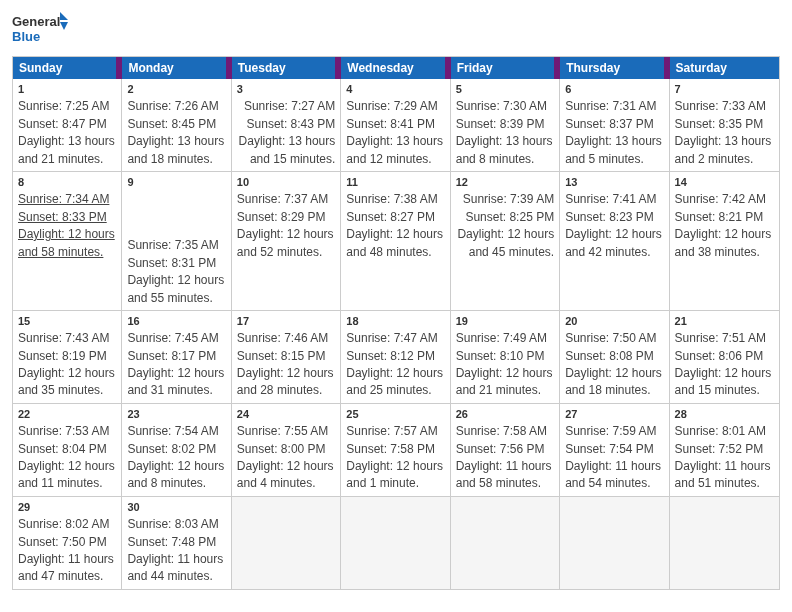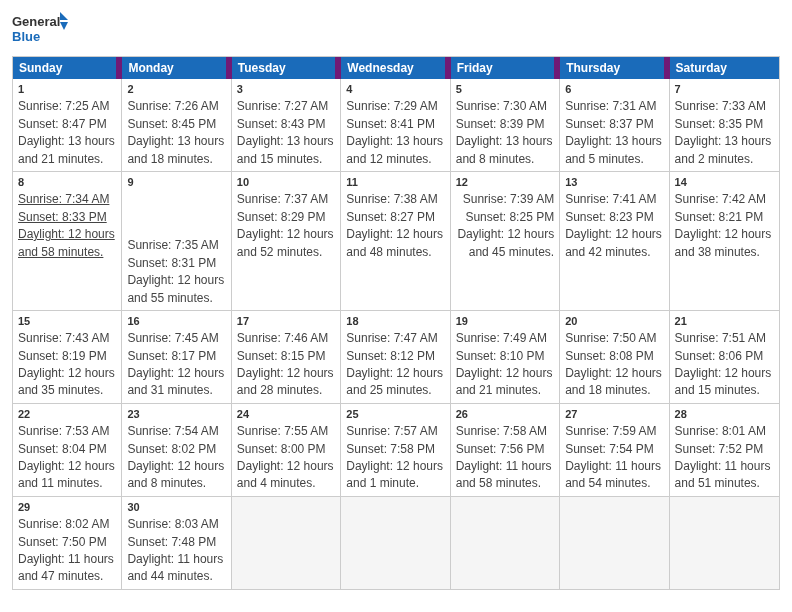--- a/index.html
+++ b/index.html
@@ -135,21 +135,21 @@
           </div>
           <div class="cal-cell">
             <span class="day-num">2</span>
             <div class="day-info" style="white-space: pre-line;">Sunrise: 7:26 AM
 Sunset: 8:45 PM
 Daylight: 13 hours
 and 18 minutes.</div>
           </div>
           <div class="cal-cell">
             <span class="day-num">3</span>
-            <div class="day-info" style="white-space: pre-line;">Sunrise: 7:27 AM
+            <div class="day-info" style="white-space: pre-line; text-align: right;">Sunrise: 7:27 AM
 Sunset: 8:43 PM
 Daylight: 13 hours
 and 15 minutes.</div>
           </div>
           <div class="cal-cell">
             <span class="day-num">4</span>
             <div class="day-info" style="white-space: pre-line;">Sunrise: 7:29 AM
 Sunset: 8:41 PM
 Daylight: 13 hours
 and 12 minutes.</div>

